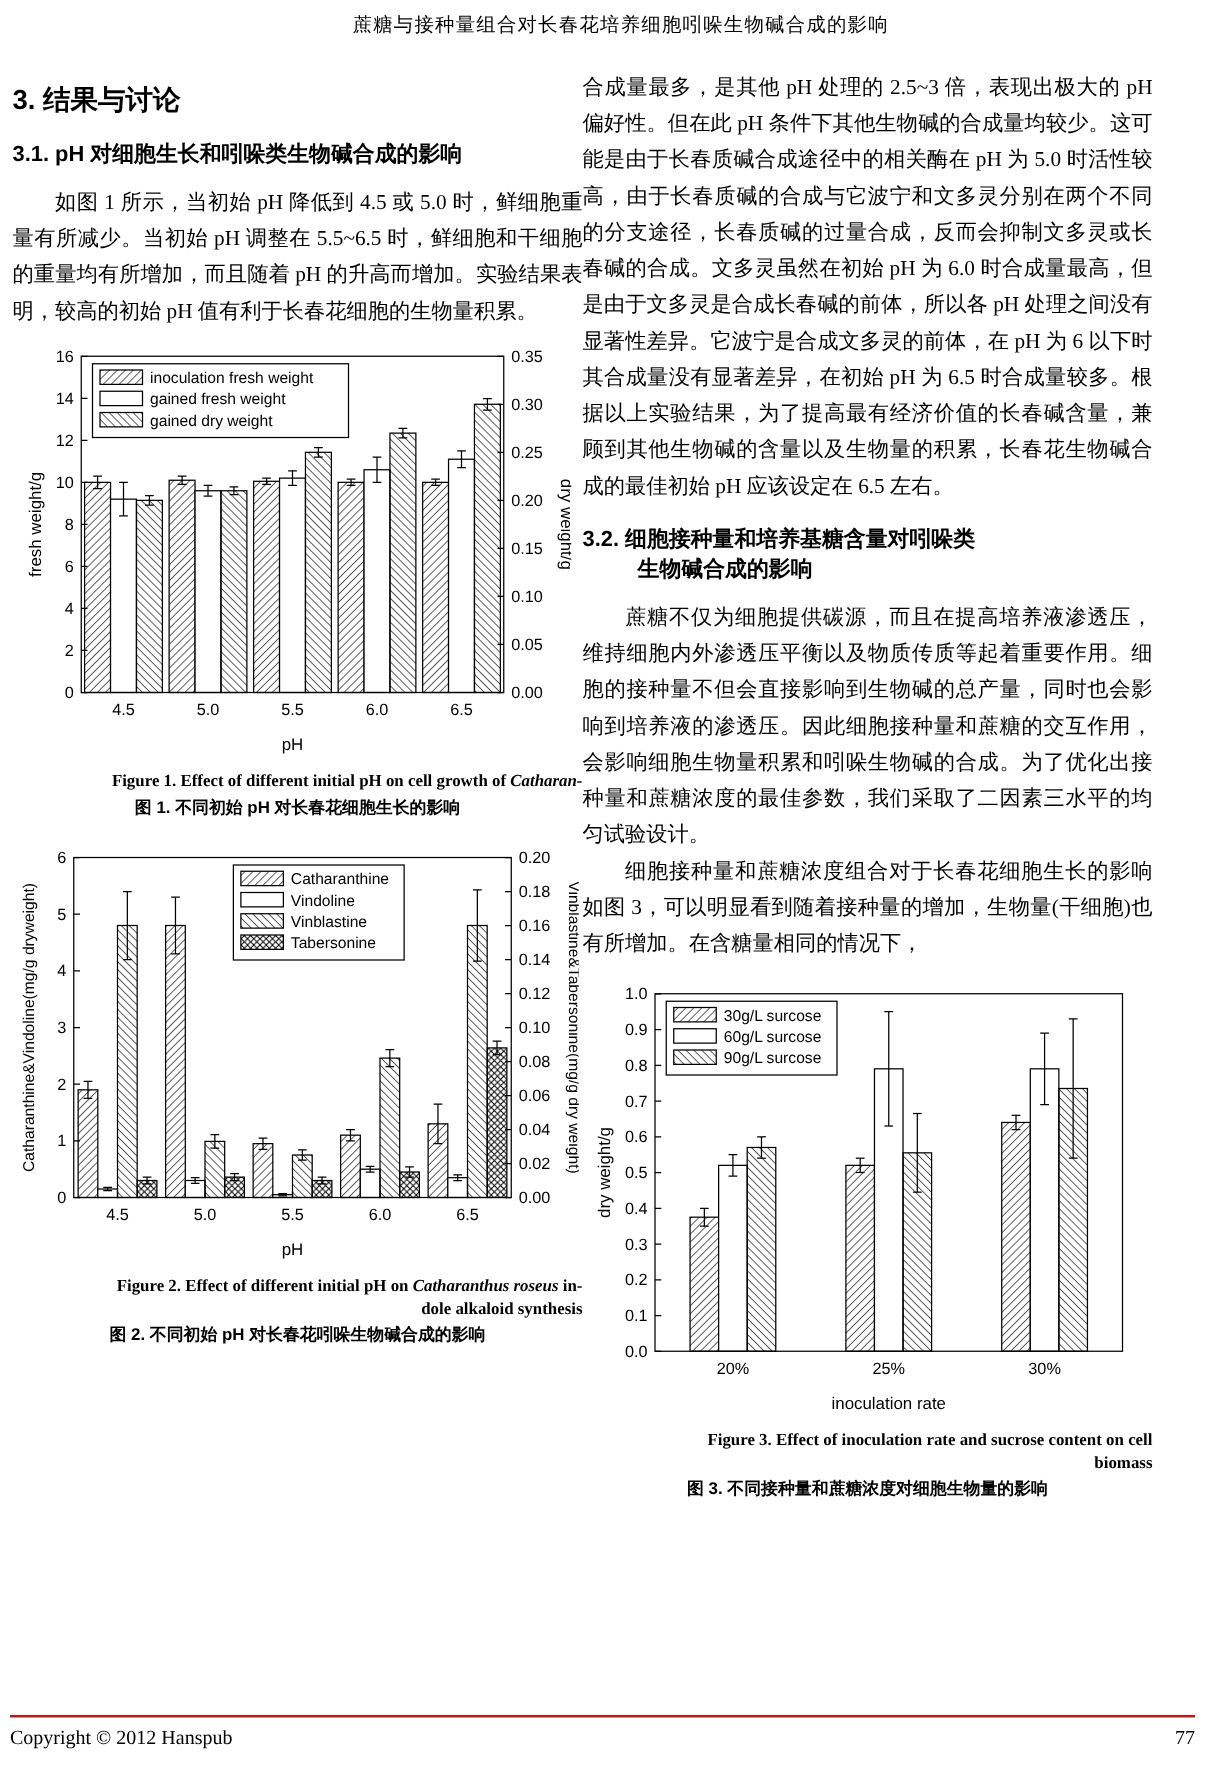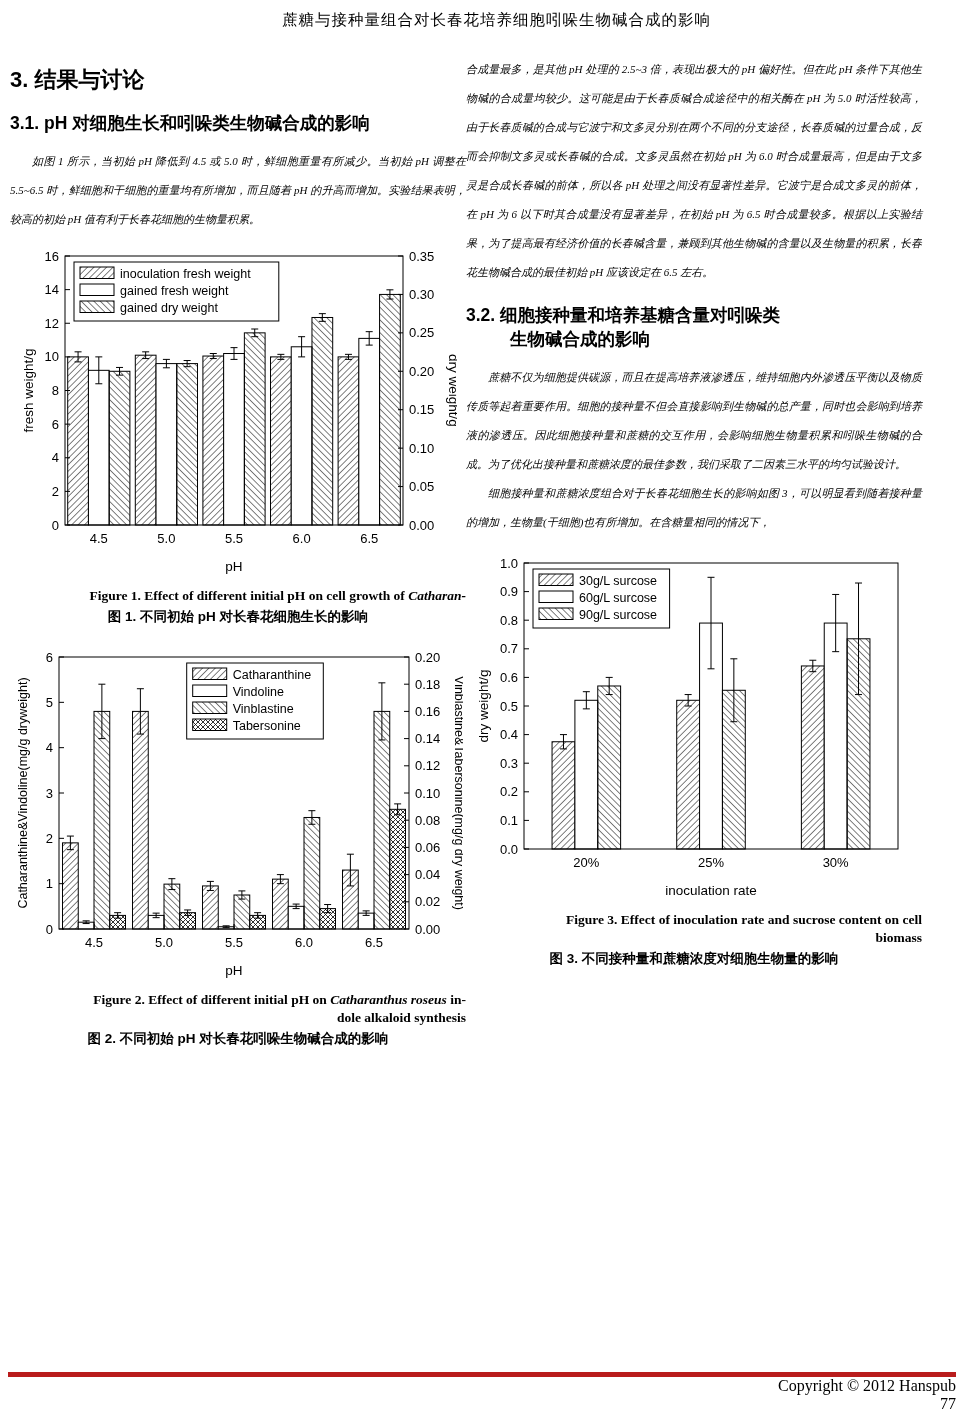--- a/index.html
+++ b/index.html
@@ -16,39 +16,38 @@
   h1.sec {
     font-size: 22px; font-weight: bold; margin: 10px 0 16px 0;
     font-family: "Liberation Sans", sans-serif;
   }
   h2.sec {
     font-size: 17.5px; font-weight: bold; margin: 8px 0 12px 0;
     font-family: "Liberation Sans", sans-serif;
   }
   h2.sec .l2 { padding-left: 44px; }
   p.body {
-    font-size: 11px; line-height: 29px; text-align: justify;
-    text-indent: 2em; margin: 0; font-style: italic;
+    font-size: 17px; line-height: 29px; text-align: justify;
+    text-indent: 2em; margin: 0;
   }
   p.body.noindent { text-indent: 0; }
   .chart { margin: 12px auto 2px auto; }
   .cap-en {
     text-align: right; font-weight: bold; font-size: 13.5px; line-height: 18px;
     font-family: "Liberation Serif", serif; margin-top: 6px;
   }
   .cap-cn {
     text-align: center; font-weight: bold; font-size: 13.5px; line-height: 20px;
     font-family: "Liberation Sans", sans-serif; margin-bottom: 12px; margin-top: 2px;
   }
   .footer {
     position: absolute; left: 8px; right: 8px; bottom: 6px; height: 36px;
-    border-top: 5px solid #b91c1c;
-    display: flex; justify-content: space-between; align-items: flex-end;
+    border-top: 2px solid #b91c1c;
+    display: flex; justify-content: space-between; align-items: center;
     font-size: 16px;
-    flex-direction: column;
   }
   svg text { fill: #000; }
 </style>
 </head>
 <body>
 
 <div class="header">
   <span>蔗糖与接种量组合对长春花培养细胞吲哚生物碱合成的影响</span>
 </div>
 

